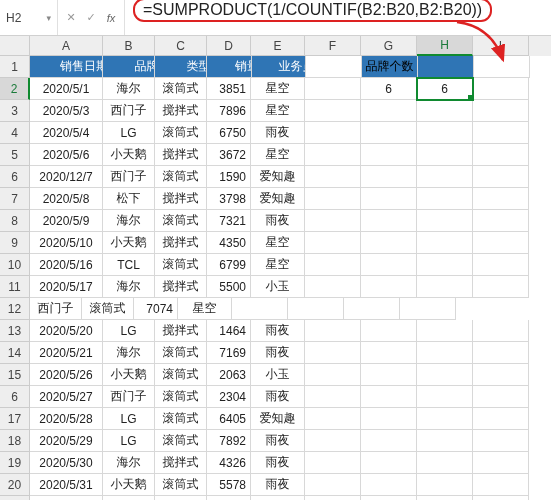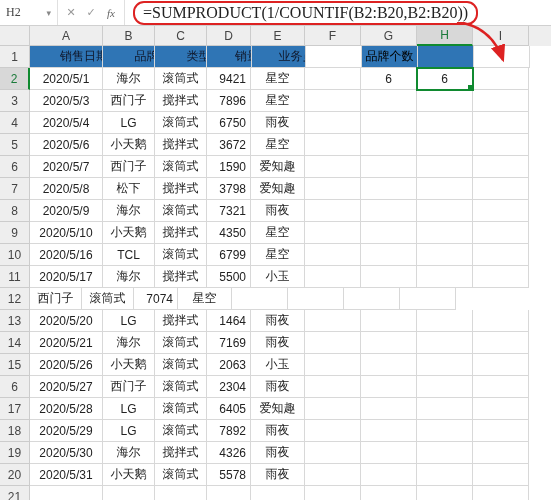--- a/index.html
+++ b/index.html
@@ -7,25 +7,23 @@
     margin: 0;
     font-family: "Segoe UI", Arial, sans-serif;
     font-size: 12px;
     background: #f0f0f0;
     color: #222;
     user-select: none;
   }
   .app { width: 551px; height: 500px; background: #fff; position: relative; }
   .formula-bar {
     display: flex;
-    align-items: center;
-    height: 26px;
+    height: 36px;
     border-bottom: 1px solid #d0d0d0;
     background: #fff;
-    font-family: Liberation Serif, serif;
   }
   .namebox {
     width: 58px;
     padding: 0 6px;
     height: 100%;
     display: flex;
     align-items: center;
     border-right: 1px solid #e0e0e0;
     font-size: 12px;
     color: #444;
@@ -94,21 +92,21 @@
     align-items: center;
     padding: 0 4px;
     overflow: hidden;
     white-space: nowrap;
     background: #fff;
     justify-content: flex-end;
   }
   .cell.txt { justify-content: center; }
   .cell.header {
     background: #2f75b5;
-    color: #0f172a;
+    color: #ffffff;
     font-weight: 500;
     justify-content: center;
     padding-left: 40px;
   }
   .cell.cA { width: 73px; }
   .cell.cB { width: 52px; }
   .cell.cC { width: 52px; }
   .cell.cD { width: 44px; }
   .cell.cE { width: 54px; }
   .cell.cF { width: 56px; }
@@ -220,21 +218,21 @@
             <div class="cell cE header">业务员</div>
             <div class="cell cF"></div>
             <div class="cell cG hbox">品牌个数</div>
             <div class="cell cH hbox"></div>
             <div class="cell cI"></div>
           </div>
           <div class="row">
             <div class="cell cA txt">2020/5/1</div>
             <div class="cell cB txt">海尔</div>
             <div class="cell cC txt">滚筒式</div>
-            <div class="cell cD">9421</div>
+            <div class="cell cD">3851</div>
             <div class="cell cE txt">星空</div>
             <div class="cell cF"></div>
             <div class="cell cG stat">6</div>
             <div class="cell cH stat active-cell">6</div>
             <div class="cell cI"></div>
           </div>
           <div class="row">
             <div class="cell cA txt">2020/5/3</div>
             <div class="cell cB txt">西门子</div>
             <div class="cell cC txt">搅拌式</div>
@@ -261,21 +259,21 @@
             <div class="cell cB txt">小天鹅</div>
             <div class="cell cC txt">搅拌式</div>
             <div class="cell cD">3672</div>
             <div class="cell cE txt">星空</div>
             <div class="cell cF"></div>
             <div class="cell cG"></div>
             <div class="cell cH"></div>
             <div class="cell cI"></div>
           </div>
           <div class="row">
-            <div class="cell cA txt">2020/5/7</div>
+            <div class="cell cA txt">2020/12/7</div>
             <div class="cell cB txt">西门子</div>
             <div class="cell cC txt">滚筒式</div>
             <div class="cell cD">1590</div>
             <div class="cell cE txt">爱知趣</div>
             <div class="cell cF"></div>
             <div class="cell cG"></div>
             <div class="cell cH"></div>
             <div class="cell cI"></div>
           </div>
           <div class="row">

